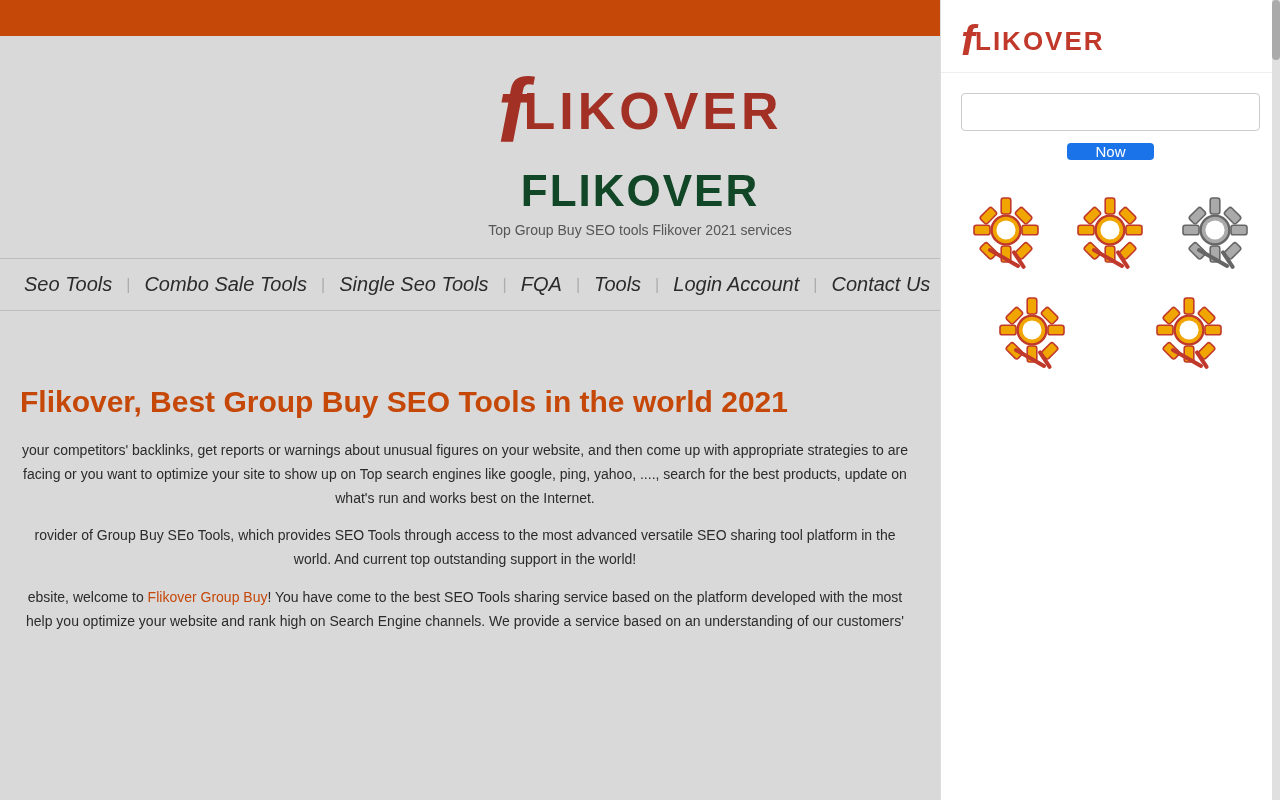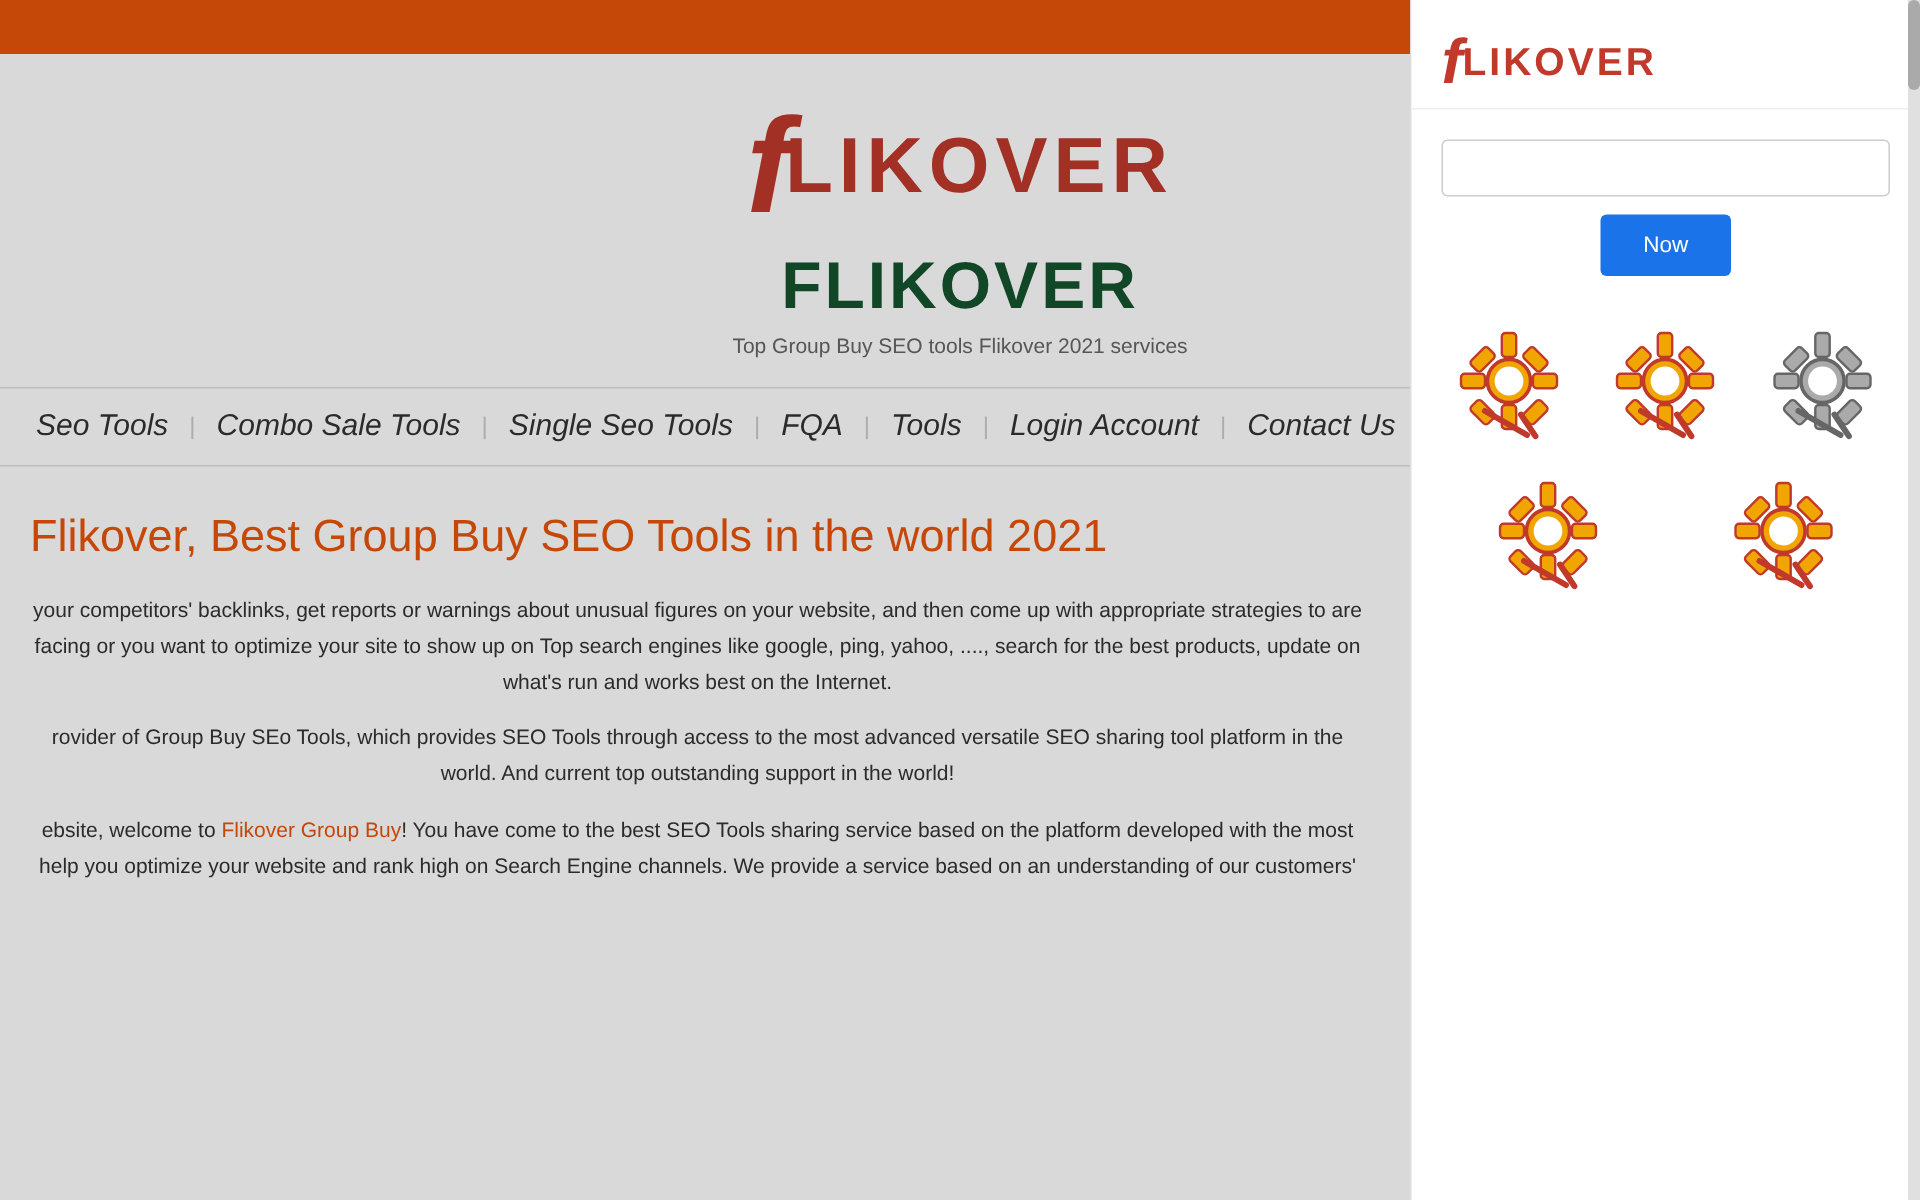--- a/index.html
+++ b/index.html
@@ -84,23 +84,24 @@
       padding: 14px 0;
     }
 
     
     .main {
       padding: 30px 20px;
       max-width: 930px;
     }
     .main-heading {
       font-size: 30px;
-      font-weight: 400;
+      font-weight: 700;
       color: #e8550a;
       margin-bottom: 20px;
+      margin-top: 44px;
     }
     .main-text {
       font-size: 14px;
       color: #333;
       text-align: center;
       line-height: 1.7;
       margin-bottom: 14px;
     }
     .main-text a, .main-text .highlight {
       color: #e8550a;
@@ -159,21 +160,21 @@
       border: 1px solid #ccc;
       border-radius: 4px;
       font-size: 14px;
       outline: none;
       margin-bottom: 12px;
     }
     .modal-now-btn {
       background: #1a73e8;
       color: #fff;
       border: none;
-      padding: 12px 28px;
+      padding: 0 28px;
       border-radius: 4px;
       font-size: 15px;
       cursor: pointer;
       display: block;
       margin: 0 auto 20px auto;
     }
     .modal-icons-grid {
       display: grid;
       grid-template-columns: repeat(3, 1fr);
       gap: 14px;

